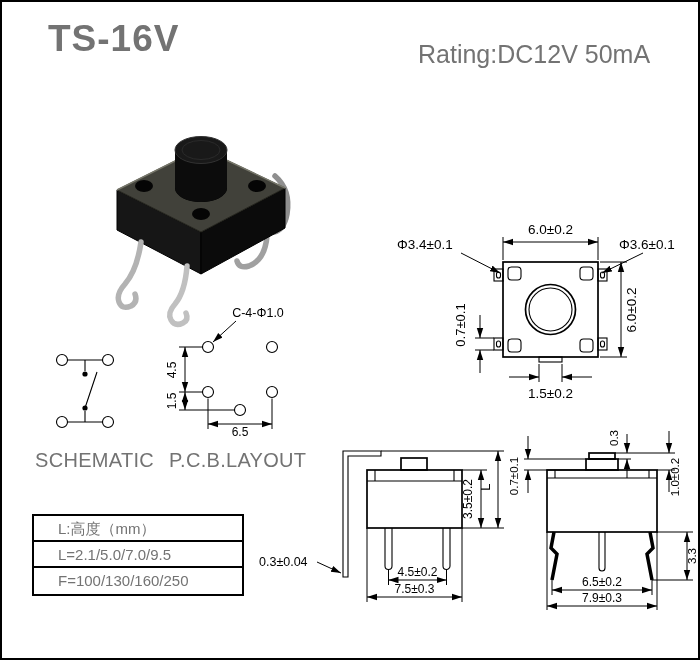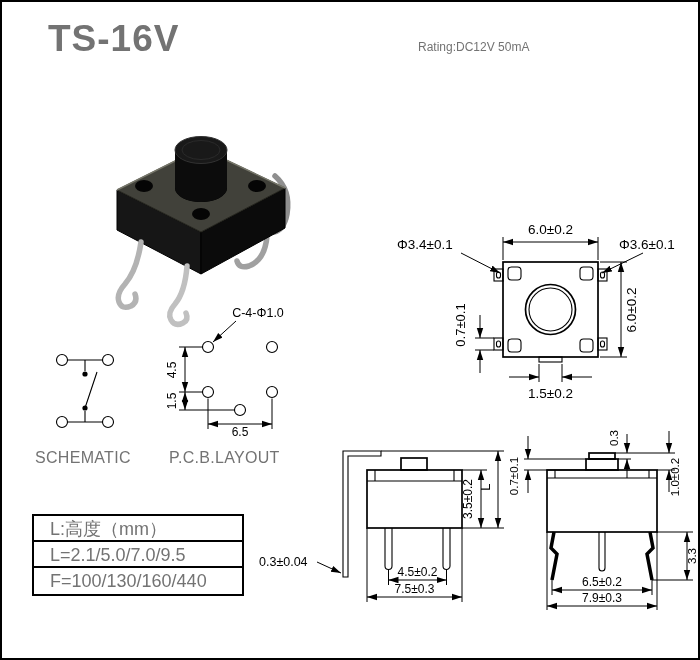--- a/index.html
+++ b/index.html
@@ -1,25 +1,25 @@
 <!DOCTYPE html>
 <html><head>
 <meta charset="utf-8">
 <style>
   * { margin:0; padding:0; box-sizing:border-box; }
   html,body { background:#fff; }
   .sheet { position:relative; width:700px; height:660px; background:#fff; border:2px solid #000;
            overflow:hidden; font-family:"Liberation Sans","DejaVu Sans",sans-serif; color:#737373; }
   .title { position:absolute; left:46px; top:16px; font-size:37px; font-weight:bold; letter-spacing:1px; }
-  .rating { position:absolute; left:416px; top:38px; font-size:12px; }
-  .cap { position:absolute; font-size:16px; letter-spacing:.3px; }
+  .rating { position:absolute; left:416px; top:38px; font-size:25px; }
+  .cap { position:absolute; font-size:20px; letter-spacing:.3px; }
   .cap-schematic { left:33px; top:447px; }
   .cap-pcb { left:167px; top:447px; }
   .spec-table { position:absolute; left:30px; top:512px; width:212px; border:2px solid #000; background:#fff; }
-  .spec-row { height:26px; line-height:26px; padding-left:16px; font-size:18px; border-bottom:2px solid #000; white-space:nowrap; }
+  .spec-row { height:26px; line-height:26px; padding-left:24px; font-size:15px; border-bottom:2px solid #000; white-space:nowrap; }
   .spec-row:last-child { border-bottom:none; }
   svg.abs { position:absolute; overflow:visible; }
   svg text { font-family:"Liberation Sans","DejaVu Sans",sans-serif; fill:#000; }
   .photo { left:85px; top:82px; }
   .topview { left:393px; top:210px; }
   .schematic { left:38px; top:338px; }
   .pcb { left:150px; top:298px; }
   .sideview { left:255px; top:423px; }
   .frontview { left:505px; top:420px; }
   .dl { stroke:#000; stroke-width:1; fill:none; }
@@ -228,16 +228,16 @@
     <text x="111" y="16" transform="rotate(-90 111 16)" text-anchor="middle" font-size="11.5">0.3</text>
     <text x="172" y="55" transform="rotate(-90 172 55)" text-anchor="middle" font-size="11.5">1.0±0.2</text>
     <text x="189" y="134" transform="rotate(-90 189 134)" text-anchor="middle" font-size="11.5">3.3</text>
     <text x="95" y="164" text-anchor="middle" font-size="12">6.5±0.2</text>
     <text x="95" y="180" text-anchor="middle" font-size="12">7.9±0.3</text>
   </svg>
 
   <div class="spec-table">
     <div class="spec-row">L:高度（mm）</div>
     <div class="spec-row">L=2.1/5.0/7.0/9.5</div>
-    <div class="spec-row">F=100/130/160/440</div>
+    <div class="spec-row">F=100/130/160/250</div>
   </div>
 
 </div>
 
 </body></html>

